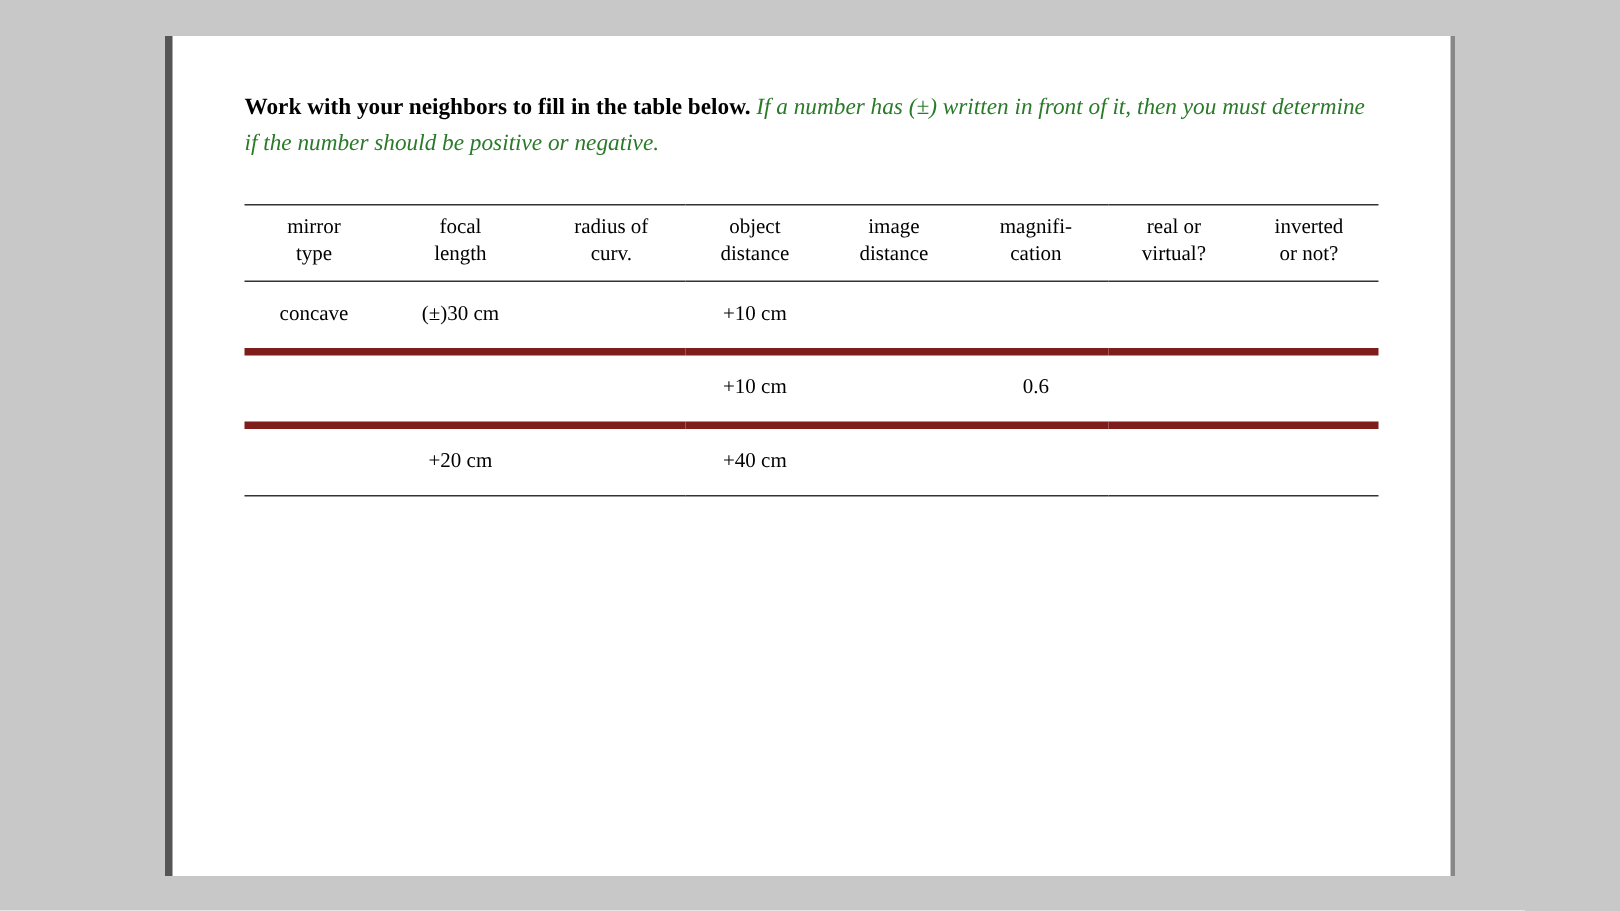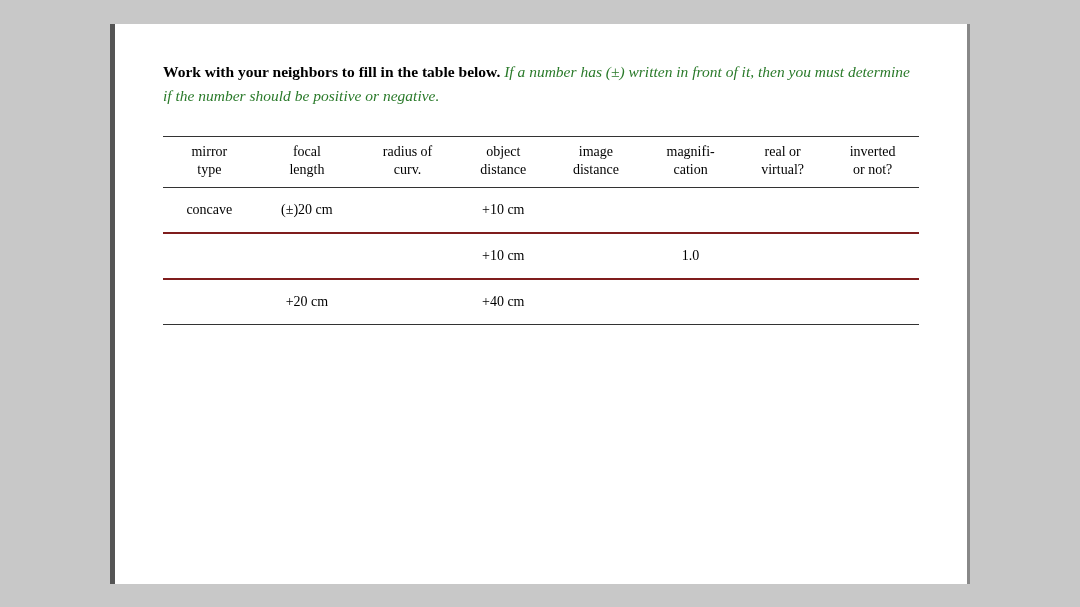--- a/index.html
+++ b/index.html
@@ -67,21 +67,21 @@
     }
 
     tbody tr td {
       padding: 14px 4px;
       text-align: center;
       vertical-align: middle;
       font-size: 14px;
     }
 
     tbody tr {
-      border-bottom: 2px solid #7f1d1d;
+      border-bottom: 5px solid #7f1d1d;
     }
 
     tbody tr:last-child {
       border-bottom: 1.5px solid #333;
       font-family: Liberation Serif, serif;
     }
   </style>
 </head>
 <body>
 
@@ -103,35 +103,35 @@
         <th>real or<br>virtual?</th>
         <th>inverted<br>or not?</th>
       </tr>
       <tr class="header-bottom-border">
           <th colspan="8" style="padding:0;border-top:none;"></th>
         </tr>
     </thead>
     <tbody>
       <tr>
         <td>concave</td>
-        <td>(±)20 cm</td>
+        <td>(±)30 cm</td>
         <td></td>
         <td>+10 cm</td>
         <td></td>
         <td></td>
         <td></td>
         <td></td>
       </tr>
       <tr>
         <td></td>
         <td></td>
         <td></td>
         <td>+10 cm</td>
         <td></td>
-        <td>1.0</td>
+        <td>0.6</td>
         <td></td>
         <td></td>
       </tr>
       <tr>
         <td></td>
         <td>+20 cm</td>
         <td></td>
         <td>+40 cm</td>
         <td></td>
         <td></td>

